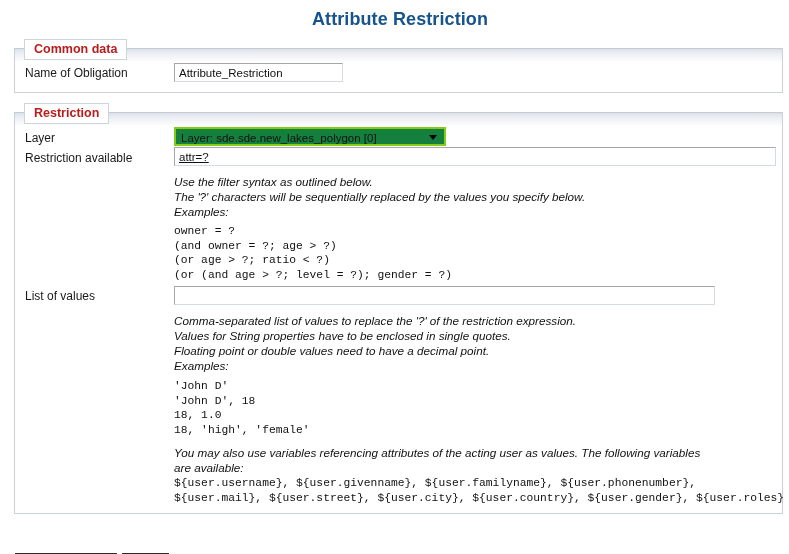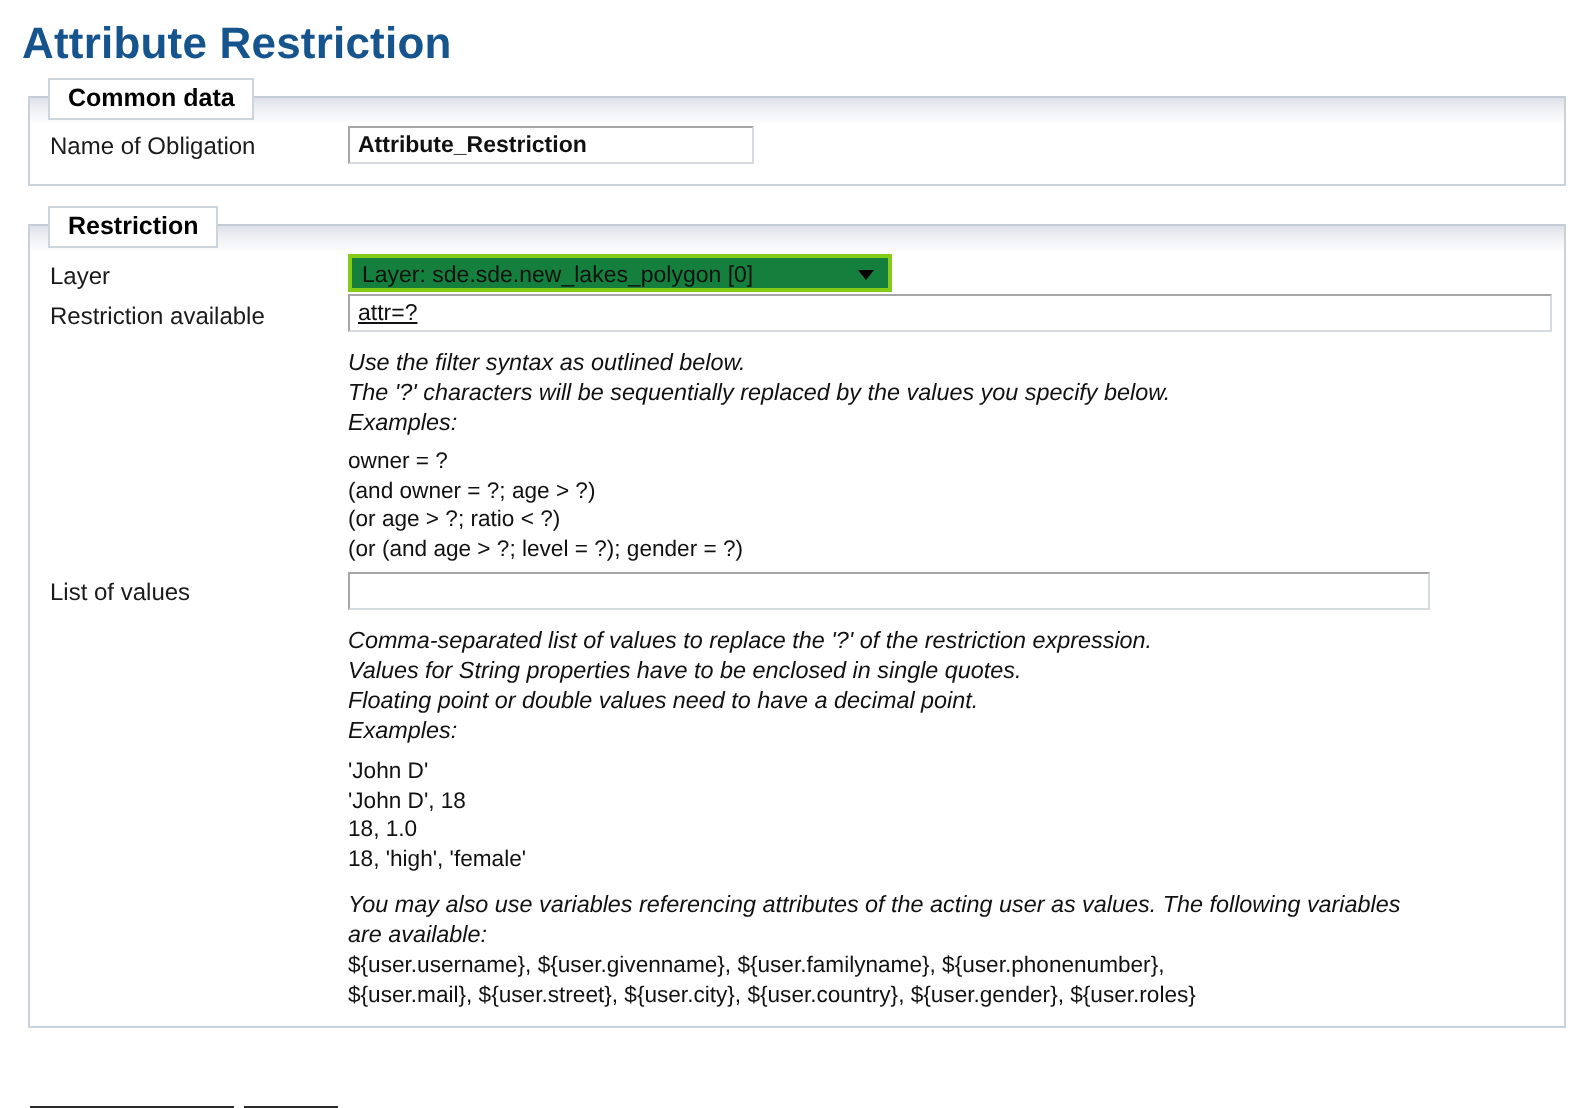--- a/index.html
+++ b/index.html
@@ -10,25 +10,26 @@
     width: 789px;
     height: 554px;
     background: #ffffff;
     font-family: "Liberation Sans", sans-serif;
     font-size: 12px;
     color: #000000;
     overflow: hidden;
     position: relative;
   }
   #page-title {
-    font-size: 22px;
+    font-size: 18px;
     font-weight: bold;
     color: #16548d;
     margin: 9px 0 0 11px;
     letter-spacing: 0.1px;
+    text-align: center;
   }
   .fieldset {
     position: absolute;
     border: 1px solid #c9d2da;
     border-top: 1px solid #c3ccd5;
     background: #ffffff;
     box-sizing: border-box;
   }
   .fieldset-grad {
     position: absolute;
@@ -39,21 +40,21 @@
   }
   .legend {
     position: absolute;
     top: -10px;
     left: 9px;
     background: #ffffff;
     border: 1px solid #cdd4dc;
     padding: 2px 9px 3px 9px;
     font-size: 12.5px;
     font-weight: bold;
-    color: #000000;
+    color: #b91c1c;
     line-height: 14px;
     white-space: nowrap;
   }
   .row-label {
     position: absolute;
     font-size: 12px;
     color: #1a1a1a;
     white-space: nowrap;
   }
   .txtinput {
@@ -94,21 +95,21 @@
   .helptext {
     position: absolute;
     font-style: italic;
     font-size: 11.7px;
     color: #111111;
     line-height: 15px;
     white-space: pre-wrap;
   }
   .codetext {
     position: absolute;
-    font-family: Liberation Sans, sans-serif;
+    font-family: Liberation Mono, monospace;
     font-size: 11.3px;
     color: #111111;
     line-height: 14.6px;
     white-space: pre;
   }
   .btn {
     position: absolute;
     box-sizing: border-box;
     border: 1px solid #2b2b2b;
     background: linear-gradient(to bottom, #ffffff 0%, #fbfbfb 55%, #eeeeee 100%);
@@ -124,21 +125,21 @@
 </style>
 </head>
 <body>
 
 <h1 id="page-title">Attribute Restriction</h1>
 
 <div class="fieldset" style="left:14px; top:48px; width:769px; height:45px;">
   <div class="fieldset-grad"></div>
   <div class="legend">Common data</div>
   <div class="row-label" style="left:10px; top:17px;">Name of Obligation</div>
-  <input class="txtinput" type="text" style="left: 159px; top: 14px; width: 203px; height: 19px; font-weight: bold;" value="Attribute_Restriction" placeholder="">
+  <input class="txtinput" type="text" style="left: 159px; top: 14px; width: 169px; height: 19px;" value="Attribute_Restriction" placeholder="">
 </div>
 
 <div class="fieldset" style="left:14px; top:112px; width:769px; height:402px;">
   <div class="fieldset-grad"></div>
   <div class="legend">Restriction</div>
 
   <div class="row-label" style="left:10px; top:18px;">Layer</div>
   <div class="selectbox" style="left:159px; top:14px; width:272px; height:19px;">
     <span>Layer: sde.sde.new_lakes_polygon [0]</span>
     <span class="arrow"></span>

